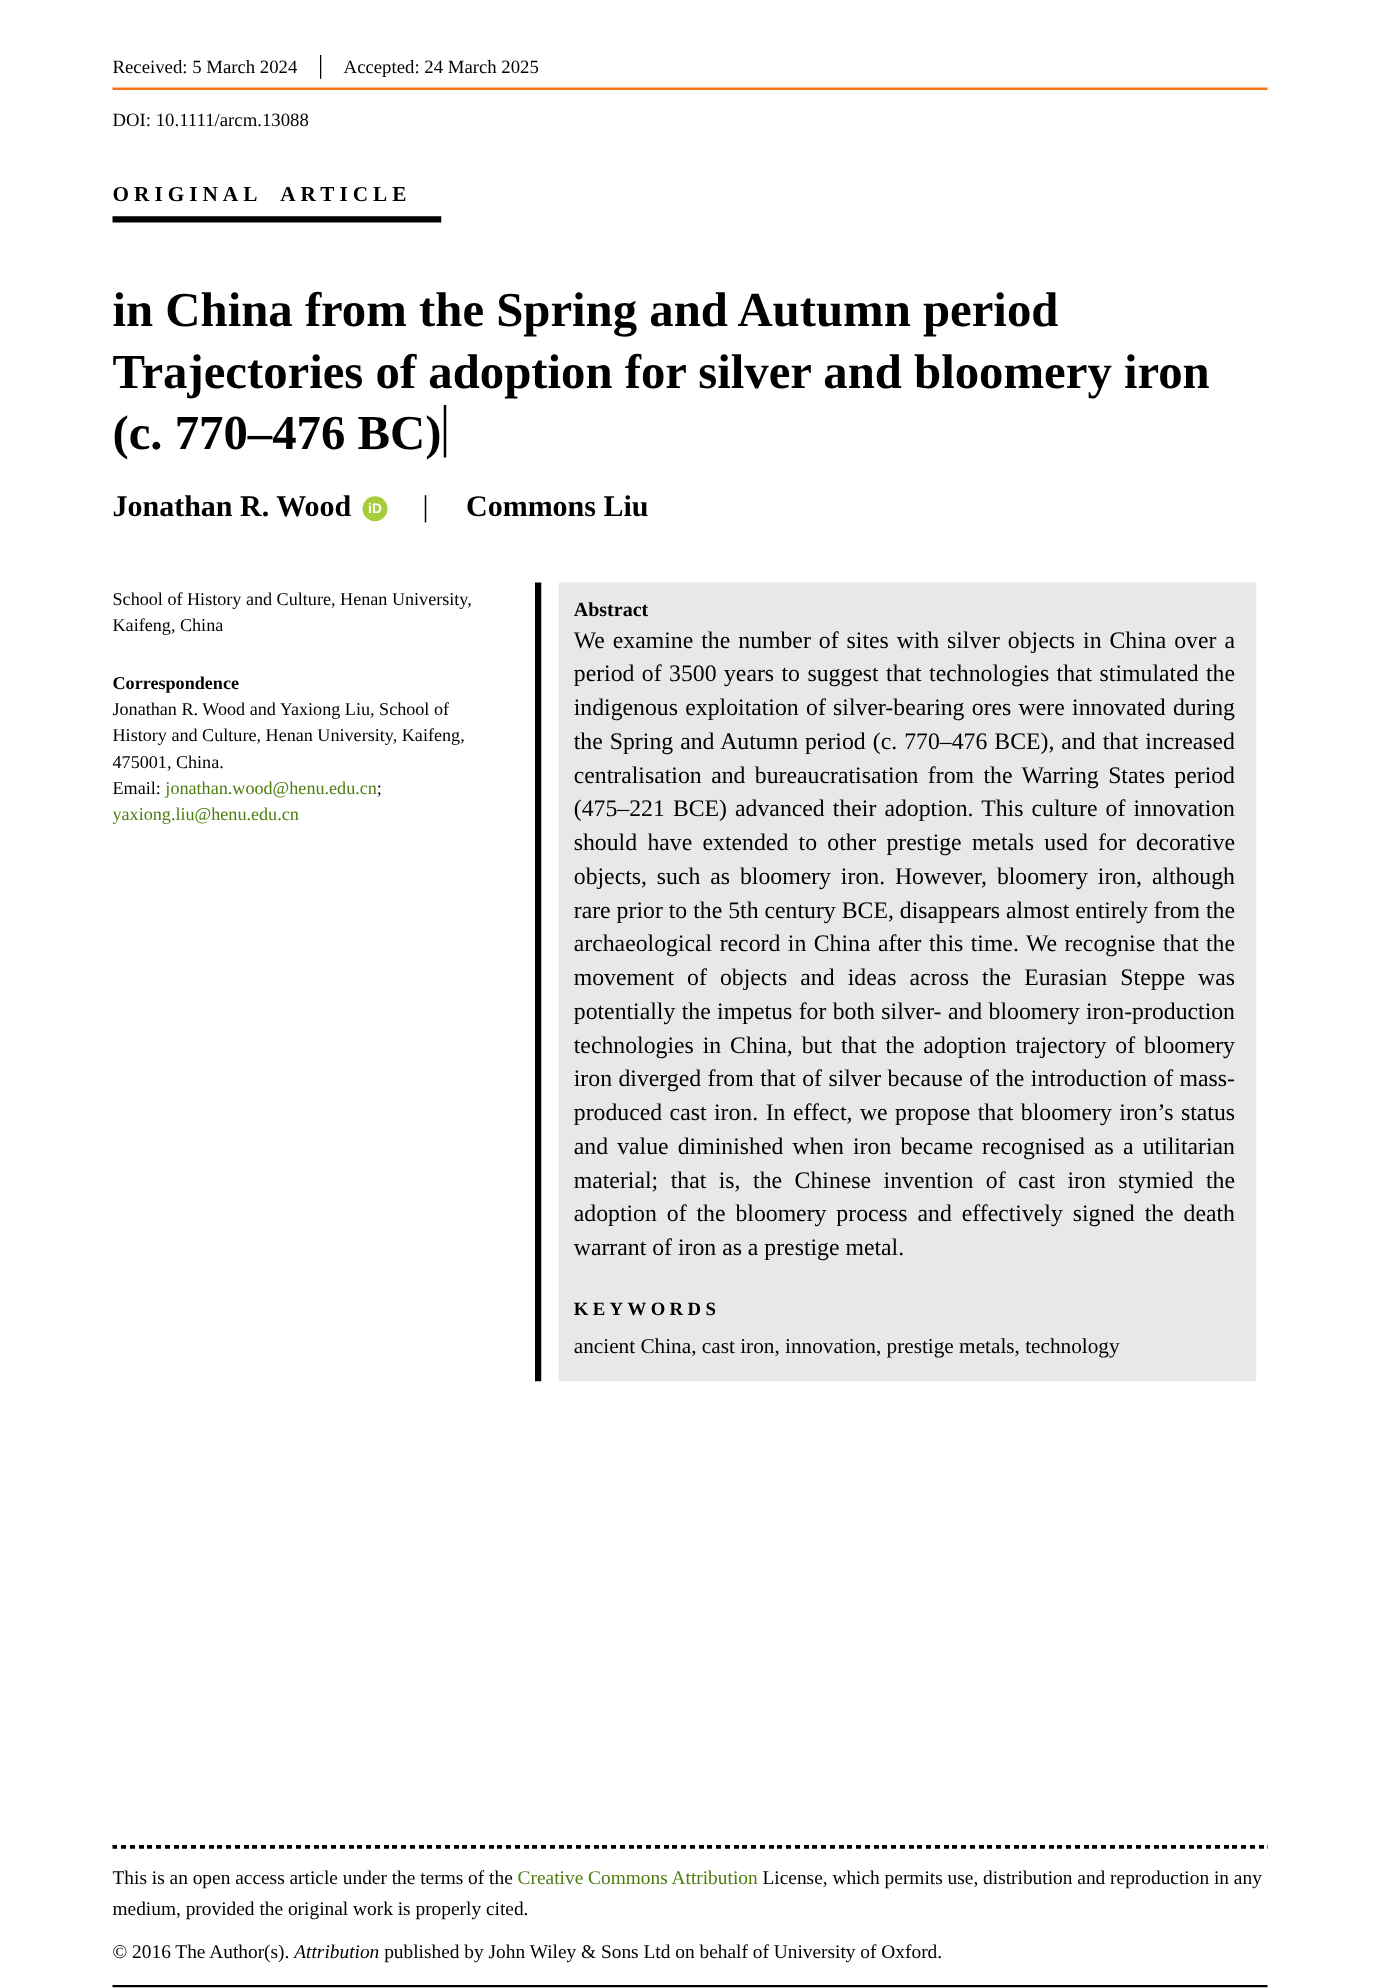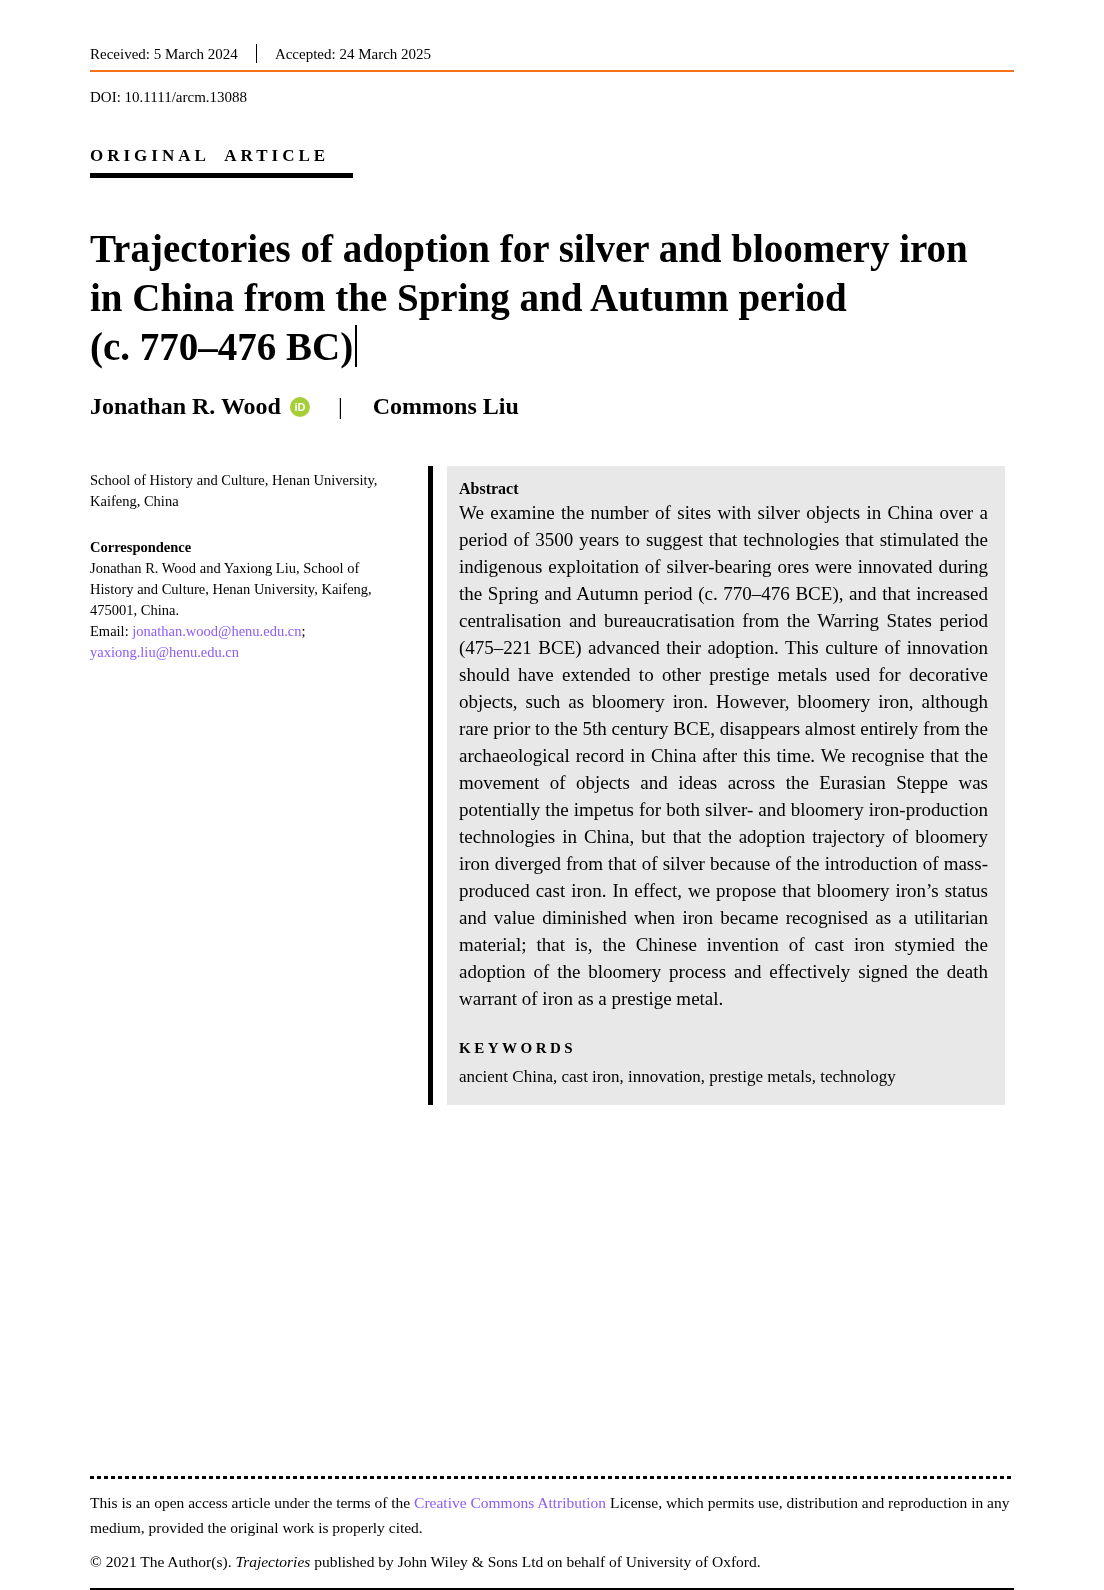--- a/index.html
+++ b/index.html
@@ -70,21 +70,21 @@
   
   .two-col { margin-top: 46px; display: flex; align-items: stretch; }
   .left-col {
     width: 338px; flex: none;
     font-size: 14.5px; line-height: 21px;
     padding-top: 4px; padding-right: 36px;
   }
   .affiliation { margin: 0; }
   .corr-heading { margin: 25px 0 0 0; font-weight: bold; }
   .corr-body { margin: 0; }
-  a, .link { color: #8b5cf6; text-decoration: none; cursor: pointer; }
+  a, .link { color: #4d7c0f; text-decoration: none; cursor: pointer; }
 
   .abstract-bar { width: 5px; background: #000; flex: none; }
   .abstract-box {
     width: 558px; flex: none;
     margin-left: 14px;
     background: #e8e8e8;
     padding: 14px 17px 18px 12px;
   }
   .abstract-heading { margin: 0; font-size: 16px; font-weight: bold; }
   .abstract-body {
@@ -128,22 +128,22 @@
     <span class="v-sep"></span>
     <span class="date">Accepted: 24 March 2025</span>
   </div>
 
   <div class="doi-line">DOI: 10.1111/arcm.13088</div>
 
   <div class="article-type">ORIGINAL ARTICLE</div>
   <div class="type-bar"></div>
 
   <h1 class="title">
+    <span class="t-line">in China from the Spring and Autumn period</span>
     <span class="t-line">Trajectories of adoption for silver and bloomery iron</span>
-    <span class="t-line">in China from the Spring and Autumn period</span>
     <span class="t-line"><span class="t-lastline">(c. 770–476 BC)</span><span class="text-cursor"></span></span>
   </h1>
 
   <div class="authors">
     <span>Jonathan R. Wood</span>
     <span class="orcid-badge">iD</span>
     <span class="author-sep">|</span>
     <span>Commons Liu</span>
   </div>
 
@@ -165,21 +165,21 @@
       <p class="keywords-text">ancient China, cast iron, innovation, prestige metals, technology</p>
     </div>
 
   </div>
 
   <div class="footer">
     <div class="dashed-rule"></div>
 
     <p class="license"><span>This is an open access article under the terms of the </span><a class="link">Creative Commons Attribution</a><span> License, which permits use, distribution and reproduction in any medium, provided the original work is properly cited.</span></p>
 
-    <p class="copyright"><span>© 2021 The Author(s). </span><span class="italic">Trajectories</span><span> published by John Wiley &amp; Sons Ltd on behalf of University of Oxford.</span></p>
+    <p class="copyright"><span>© 2016 The Author(s). </span><span class="italic">Attribution</span><span> published by John Wiley &amp; Sons Ltd on behalf of University of Oxford.</span></p>
 
     <div class="bottom-rule"></div>
 
     <div class="bottom-row">
       <span><span class="italic">Archaeometry.</span><span> 2025;1–16.</span></span>
       <span class="bottom-right">
         <a class="link">wileyonlinelibrary.com/journal/arcm</a>
         <span class="page-sep"></span>
         <span class="page-num">1</span>
       </span>

